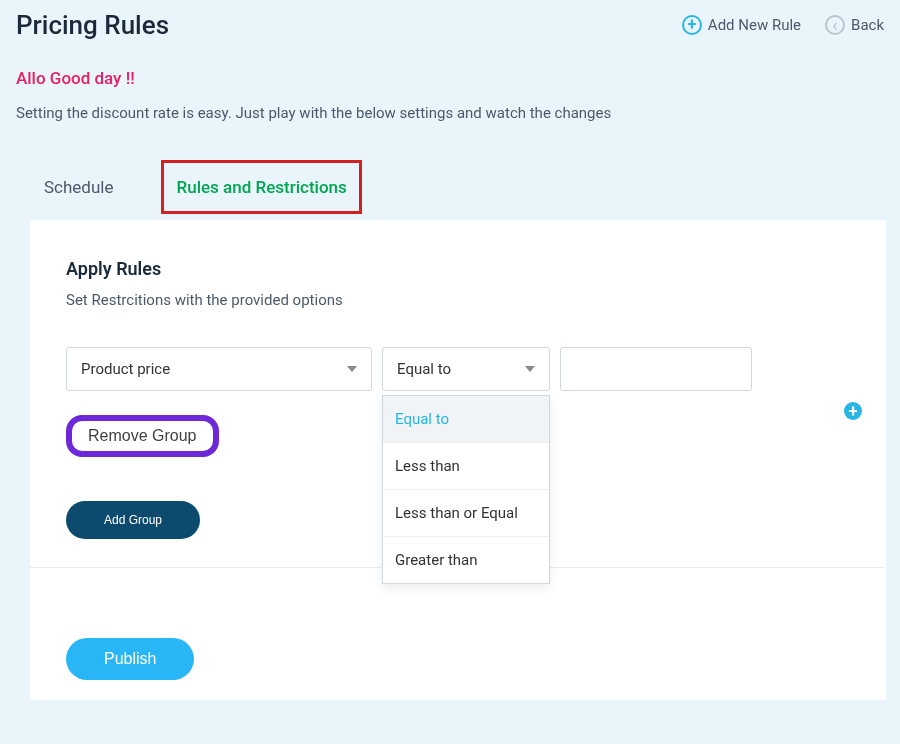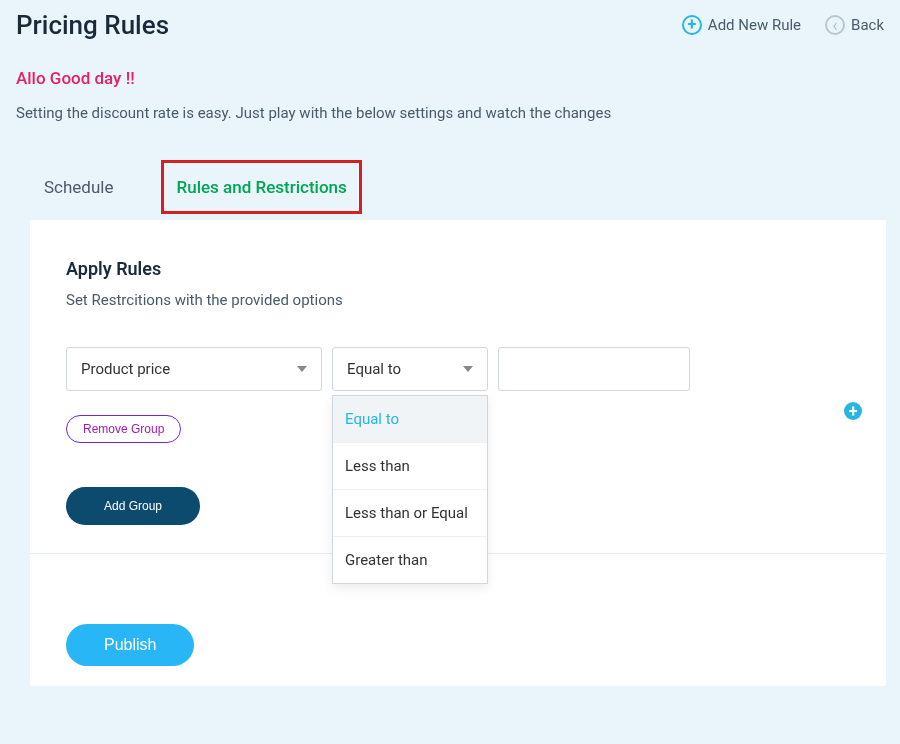--- a/index.html
+++ b/index.html
@@ -114,22 +114,22 @@
       padding: 12px 14px;
       display: flex;
       align-items: center;
       justify-content: space-between;
       background: #fff;
       cursor: pointer;
       font-size: 15px;
       color: #333;
       position: relative;
     }
-    .select-field { width: 256px; }
-    .select-op { width: 156px; }
+    .select-field { width: 306px; }
+    .select-op { width: 168px; }
     .input-val { width: 192px; border: 1px solid #d0d7de; border-radius: 3px; padding: 12px 14px; font-size: 15px; }
     .chevron {
       width: 0; height: 0;
       border-left: 5px solid transparent;
       border-right: 5px solid transparent;
       border-top: 6px solid #888;
     }
     .dropdown {
       position: absolute;
       top: 47px;
@@ -152,26 +152,26 @@
       background: #f1f4f6;
       color: #27b5e6;
     }
     .actions-row {
       margin-top: 24px;
       display: flex;
       align-items: center;
       justify-content: space-between;
     }
     .remove-group {
-      border: 1px solid #6d28d9;
-      color: #a21caf;
+      border: 6px solid #6d28d9;
+      color: #404040;
       background: #fff;
       border-radius: 16px;
       padding: 6px 16px;
-      font-size: 12px;
+      font-size: 16px;
       cursor: pointer;
     }
     .plus-solid {
       width: 18px; height: 18px; border-radius: 50%;
       background: #27b5e6; color: #fff;
       display: flex; align-items: center; justify-content: center;
       font-weight: bold; cursor: pointer;
       position: absolute;
       right: 24px;
       top: 182px;

